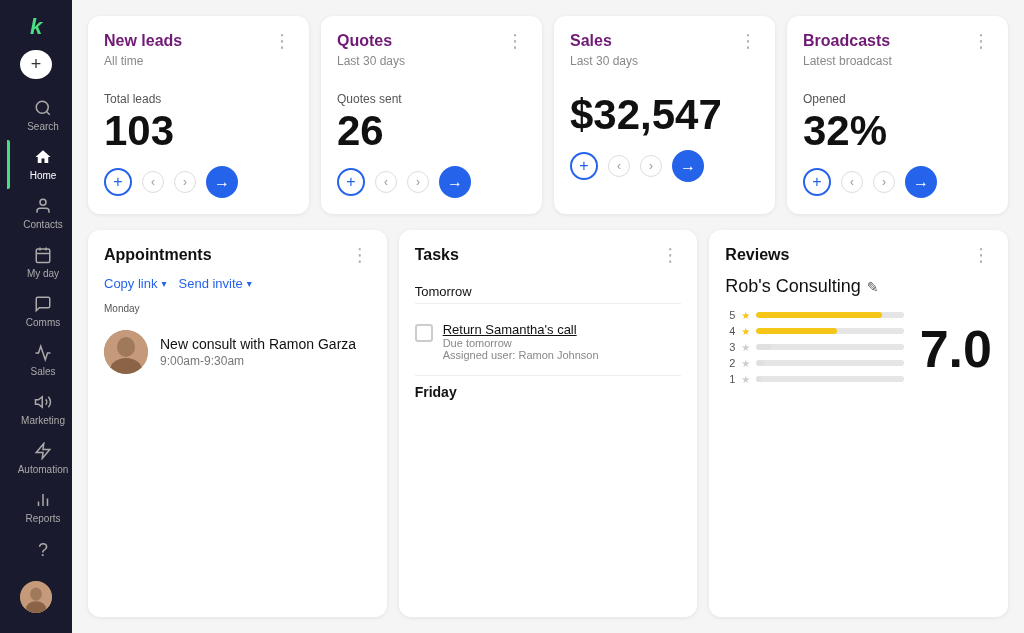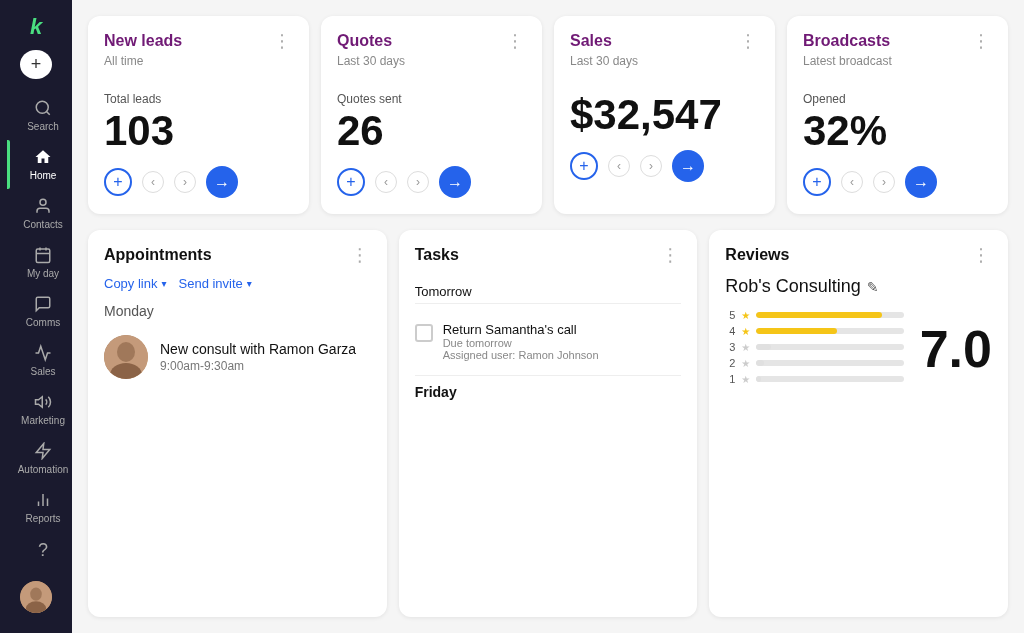--- a/index.html
+++ b/index.html
@@ -211,21 +211,21 @@
     .appt-action-btn {
       display: flex; align-items: center; gap: 4px;
       color: #2563eb;
       font-size: 13px;
       font-weight: 500;
       cursor: pointer;
       background: none;
       border: none;
     }
     .appt-day-label {
-      font-size: 14px;
+      font-size: 10px;
       color: #555;
       margin-bottom: 8px;
     }
     .appt-item {
       display: flex;
       align-items: center;
       gap: 12px;
       padding: 8px 0;
     }
     .appt-avatar {
@@ -258,21 +258,21 @@
     }
     .task-checkbox {
       width: 18px; height: 18px;
       border: 2px solid #ccc;
       border-radius: 3px;
       flex-shrink: 0;
       margin-top: 2px;
       cursor: pointer;
     }
     .task-info {}
-    .task-name { font-size: 13px; font-weight: 500; color: #111; }
+    .task-name { font-size: 13px; font-weight: 500; color: #111; text-decoration: underline; }
     .task-due { font-size: 11px; color: #888; }
     .task-assigned { font-size: 11px; color: #888; }
     .task-friday-label {
       font-size: 14px;
       font-weight: 600;
       color: #111;
       padding-top: 8px;
       border-top: 1px solid #eee;
       margin-top: 4px;
     }

